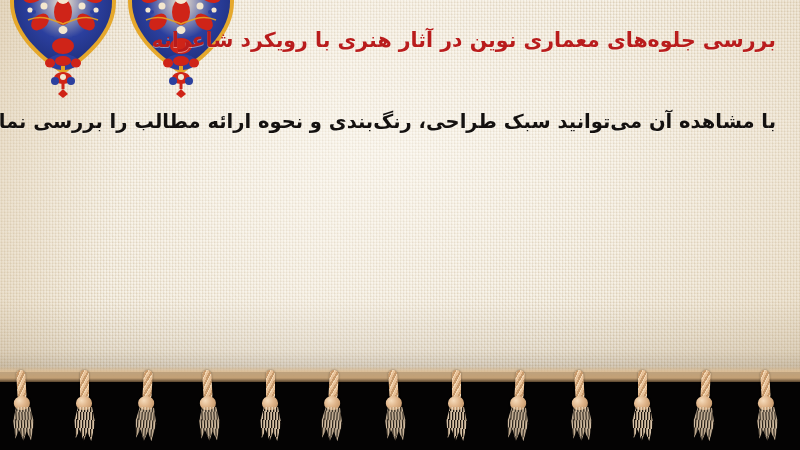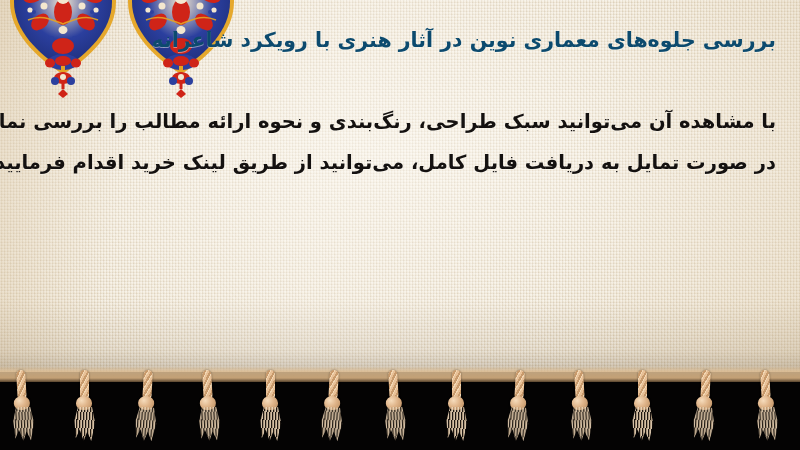--- a/index.html
+++ b/index.html
@@ -137,21 +137,21 @@
   
   .slide-title {
     position: absolute;
     right: 24px;
     top: 28px;
     width: 560px;
     text-align: right;
     direction: rtl;
     font-size: 20.5px;
     font-weight: 700;
-    color: #0c4a6e;
+    color: #b91c1c;
     letter-spacing: 0px;
     line-height: 1.25;
     text-shadow: 0 1px 0 rgba(255,252,244,0.45);
     white-space: nowrap;
   }
   .body-block {
     position: absolute;
     right: 24px;
     top: 112px;
     width: 752px;
@@ -299,21 +299,20 @@
       <ellipse cx="19" cy="25" rx="3" ry="3" fill="#f3e7cf"></ellipse>
       <rect x="17.5" y="31" width="3" height="6" fill="#cf2418"></rect>
       <path d="M19 37 L14 42 L19 46 L24 42 Z" fill="#cf2418"></path>
     </g>
   </svg>
 
   <div class="slide-title">بررسی جلوه‌های معماری نوین در آثار هنری با رویکرد شاعرانه</div>
 
   <div class="body-block">
     <p class="body-line l2">با مشاهده آن می‌توانید سبک طراحی، رنگ‌بندی و نحوه ارائه مطالب را بررسی نمایید</p>
-    <p class="body-line l3">در صورت تمایل به دریافت فایل کامل، می‌توانید از طریق لینک خرید اقدام فرمایید</p>
   </div>
 
   <div class="blackband"></div>
   <div class="fringe-rail"></div>
   <div id="fringe">
       <div class="tassel" style="left: 12px; transform: rotate(-3deg);">
         <div class="cord"></div>
         <div class="knot"></div>
         <div class="skirt"></div>
       </div>

